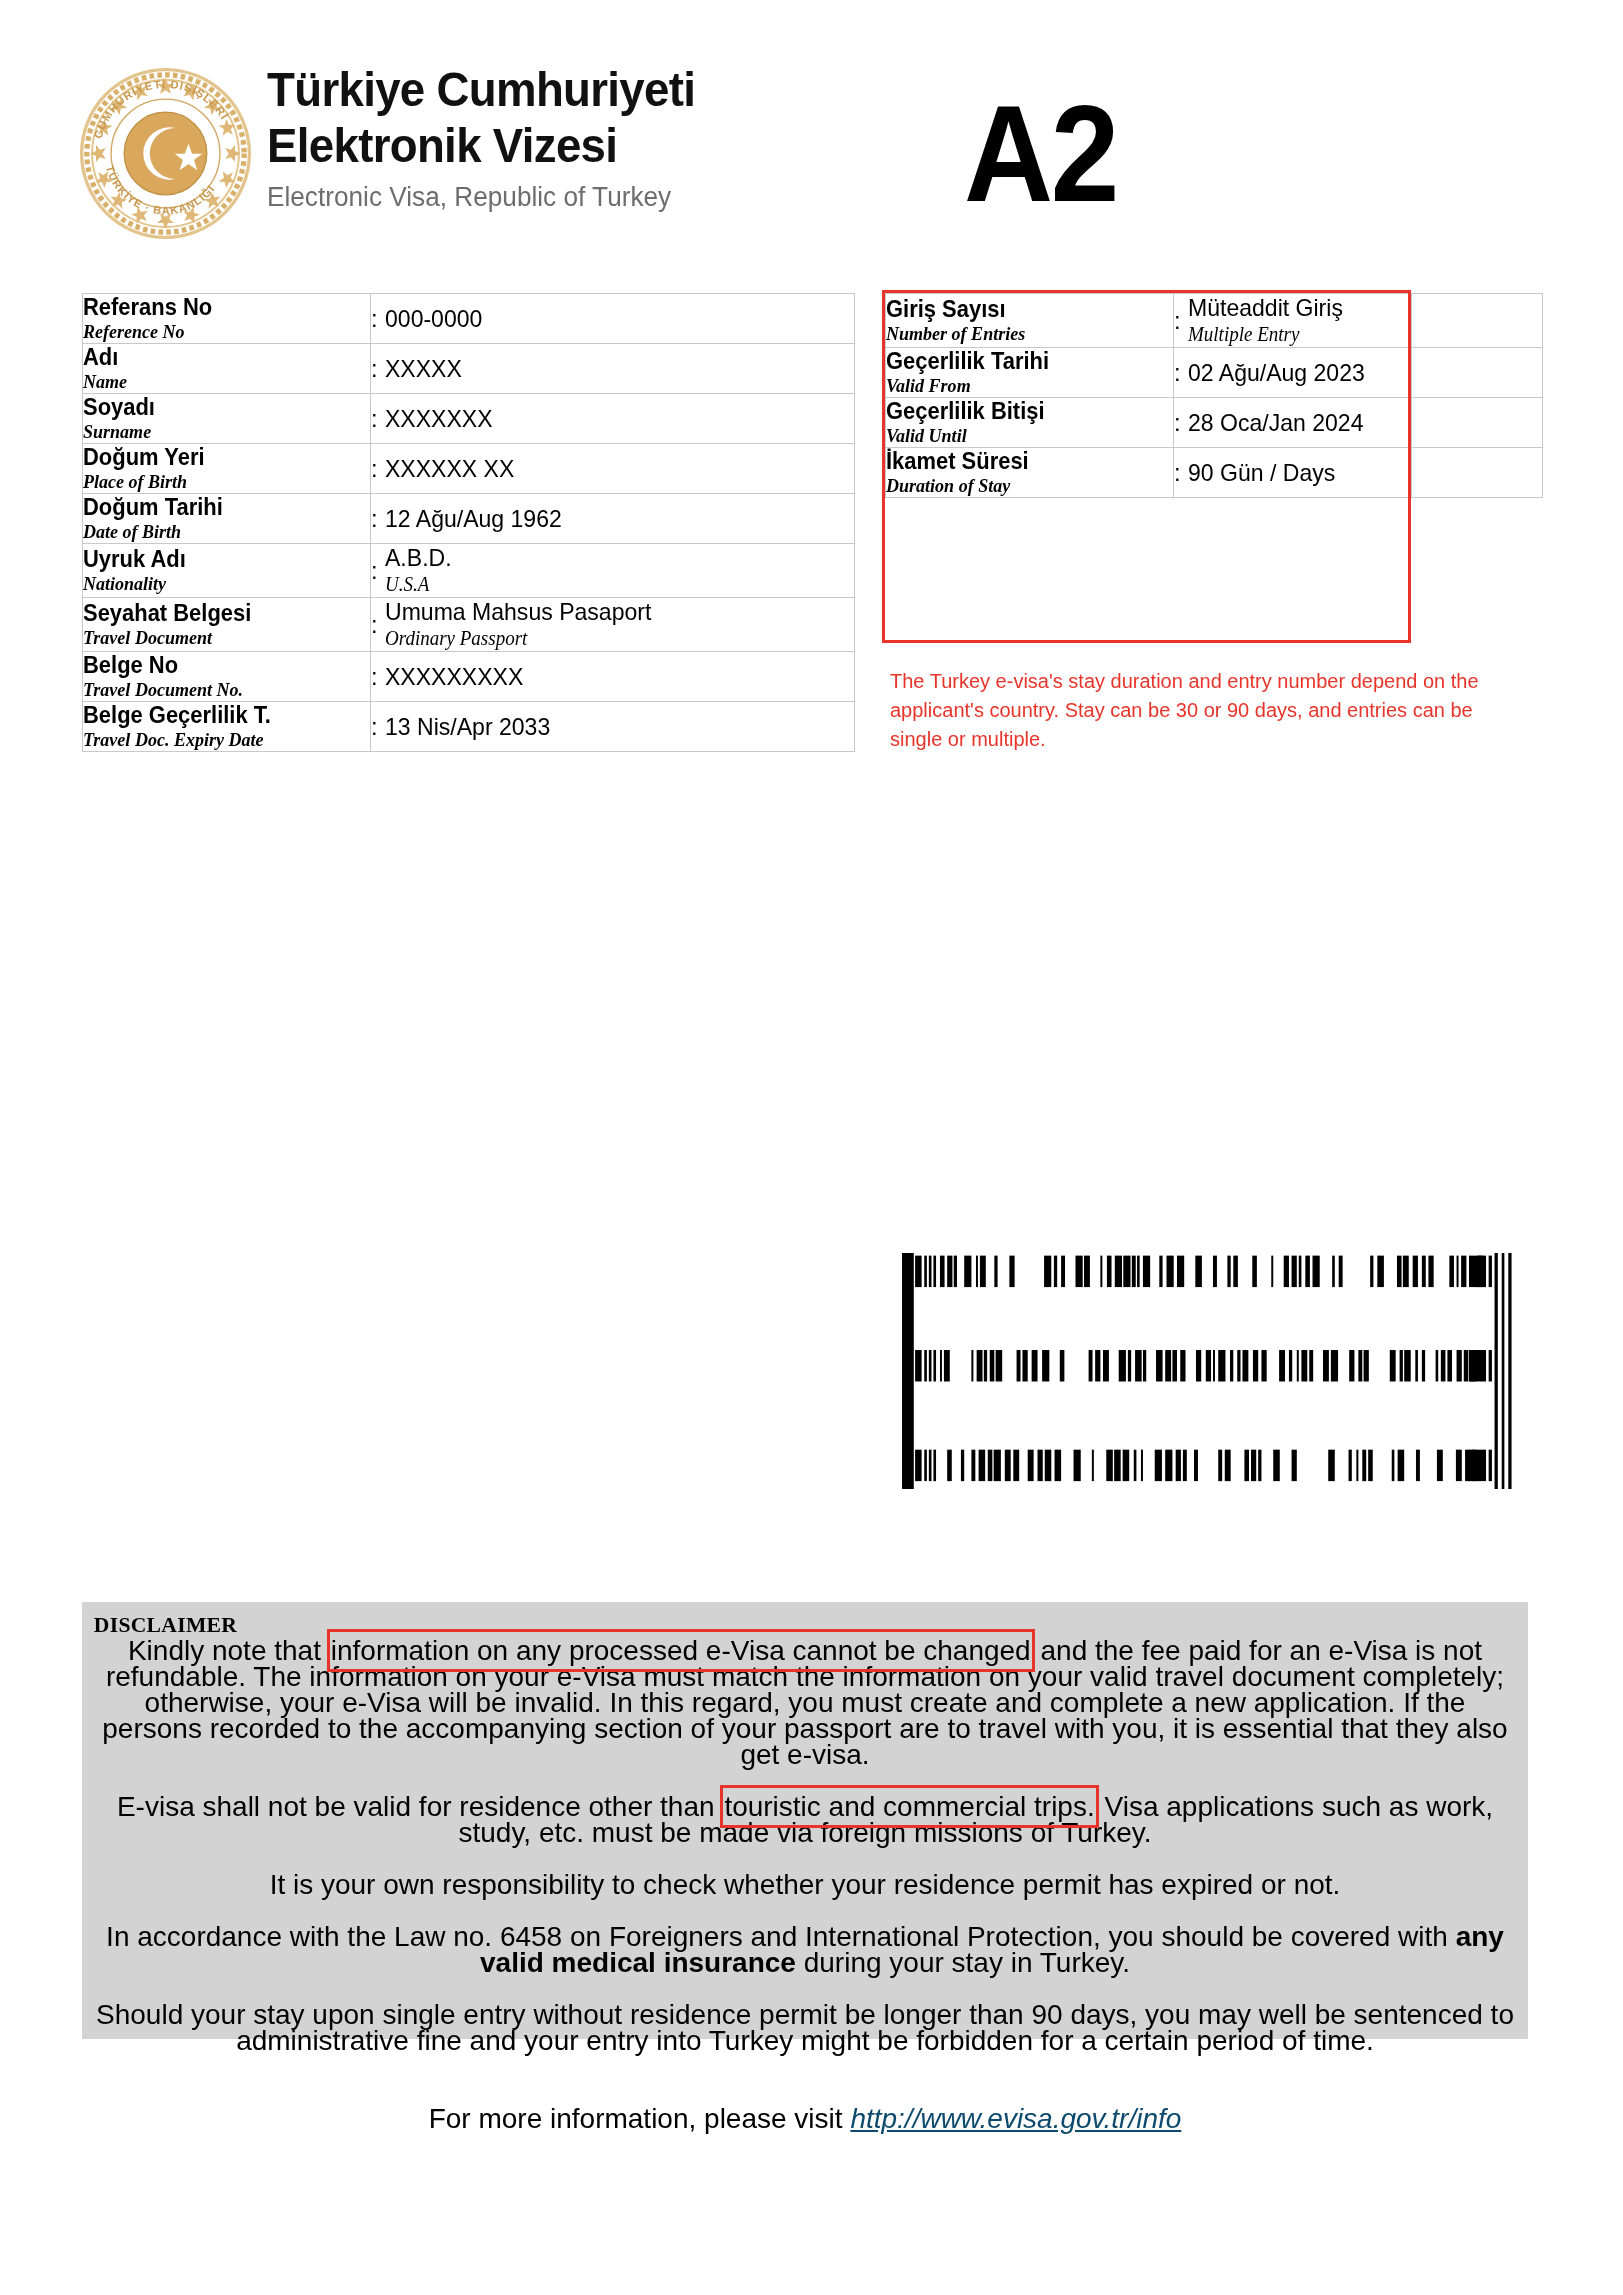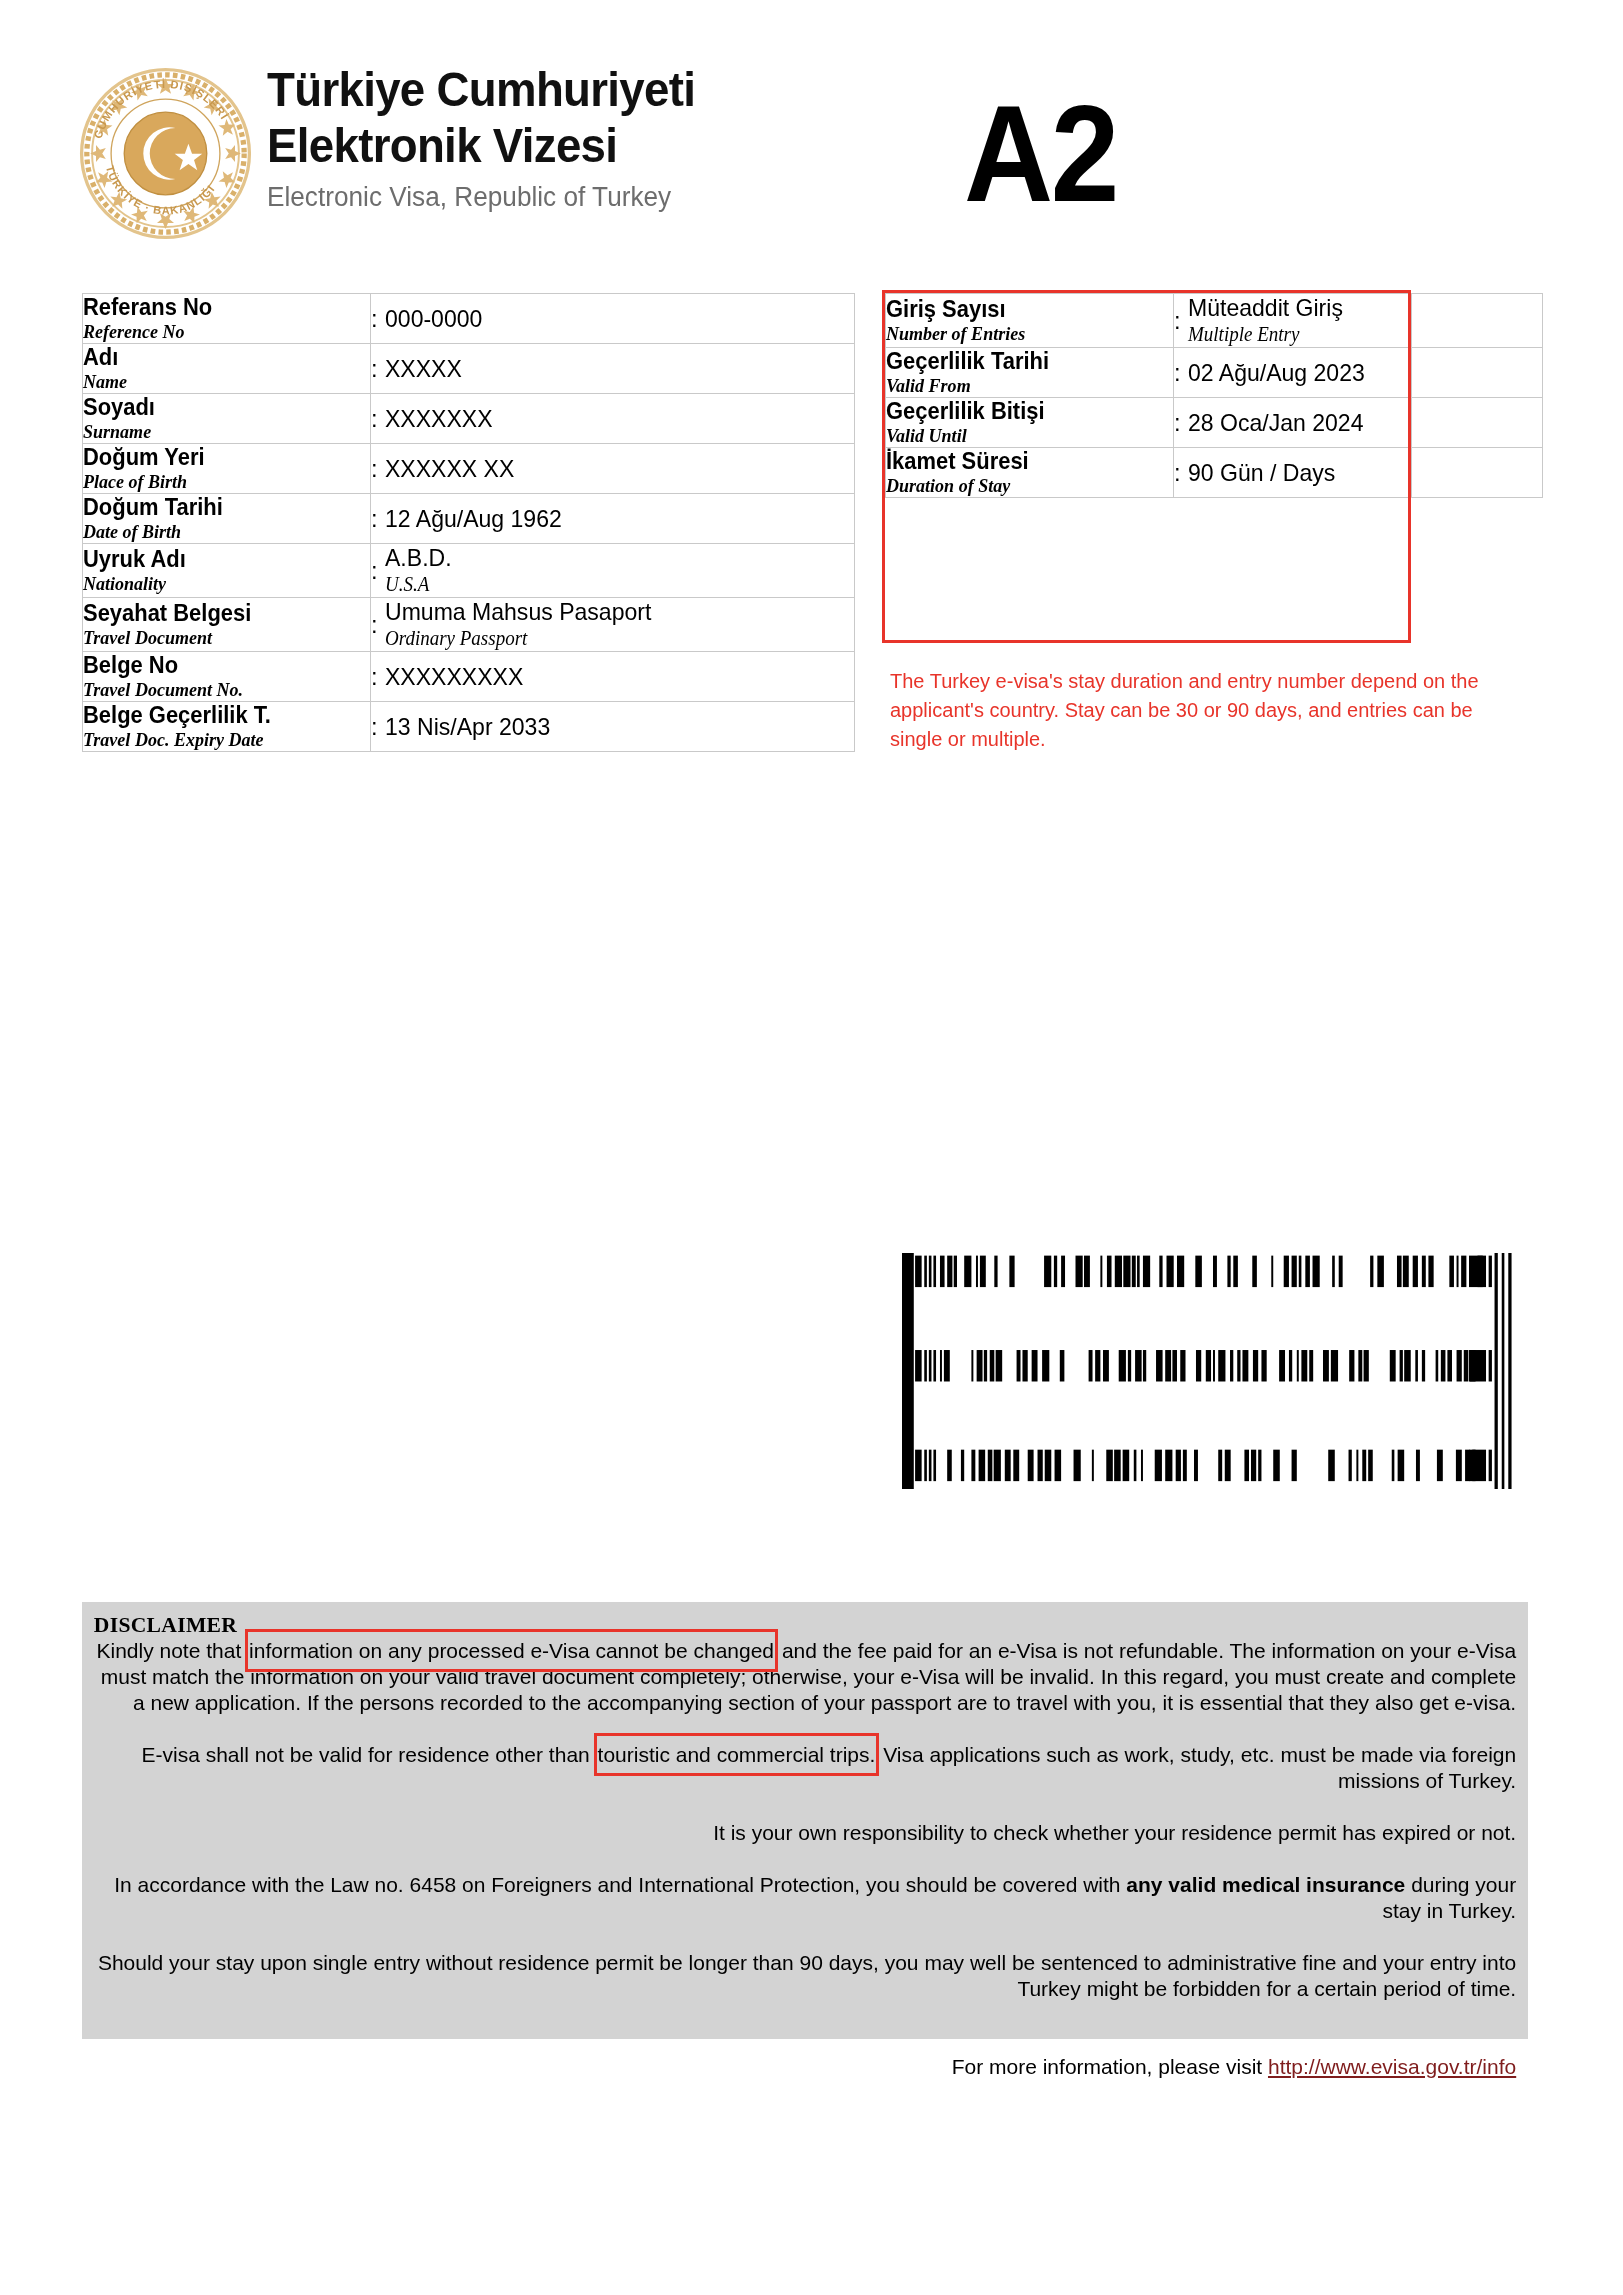--- a/index.html
+++ b/index.html
@@ -195,44 +195,44 @@
   #disclaimer-title {
     font-family: "Liberation Serif", serif;
     font-weight: bold;
     font-size: 21.6px;
     line-height: 25px;
     color: #000;
     letter-spacing: 0.3px;
   }
   .dpara {
     font-family: "Liberation Sans", sans-serif;
-    font-size: 21px;
+    font-size: 28px;
     line-height: 26px;
     color: #000;
     margin: 0 0 26px 0;
-    text-align: right;
+    text-align: center;
   }
   .dpara.tight { margin-bottom: 0; }
   .hl {
     position: relative;
     display: inline-block;
     padding: 0 2px;
   }
   .hl::after {
     content: "";
     position: absolute;
     left: -2px;
     right: -2px;
     top: -8.5px;
     bottom: -8.5px;
     border: 3.3px solid #e8342a;
     pointer-events: none;
   }
   .bold-run { font-weight: bold; margin-top: 40px; }
-  .dlink { text-decoration: underline; color: #7f1d1d; }
+  .dlink { text-decoration: underline; color: #0c4a6e; font-style: italic; }
 </style>
 </head>
 <body>
 
 <div id="header">
 
   <div id="seal">
     <svg viewBox="0 0 270 270" width="177" height="177" aria-hidden="true">
       <defs>
         <path id="arcTop" d="M 35 135 A 100 100 0 0 1 235 135" fill="none"></path>

